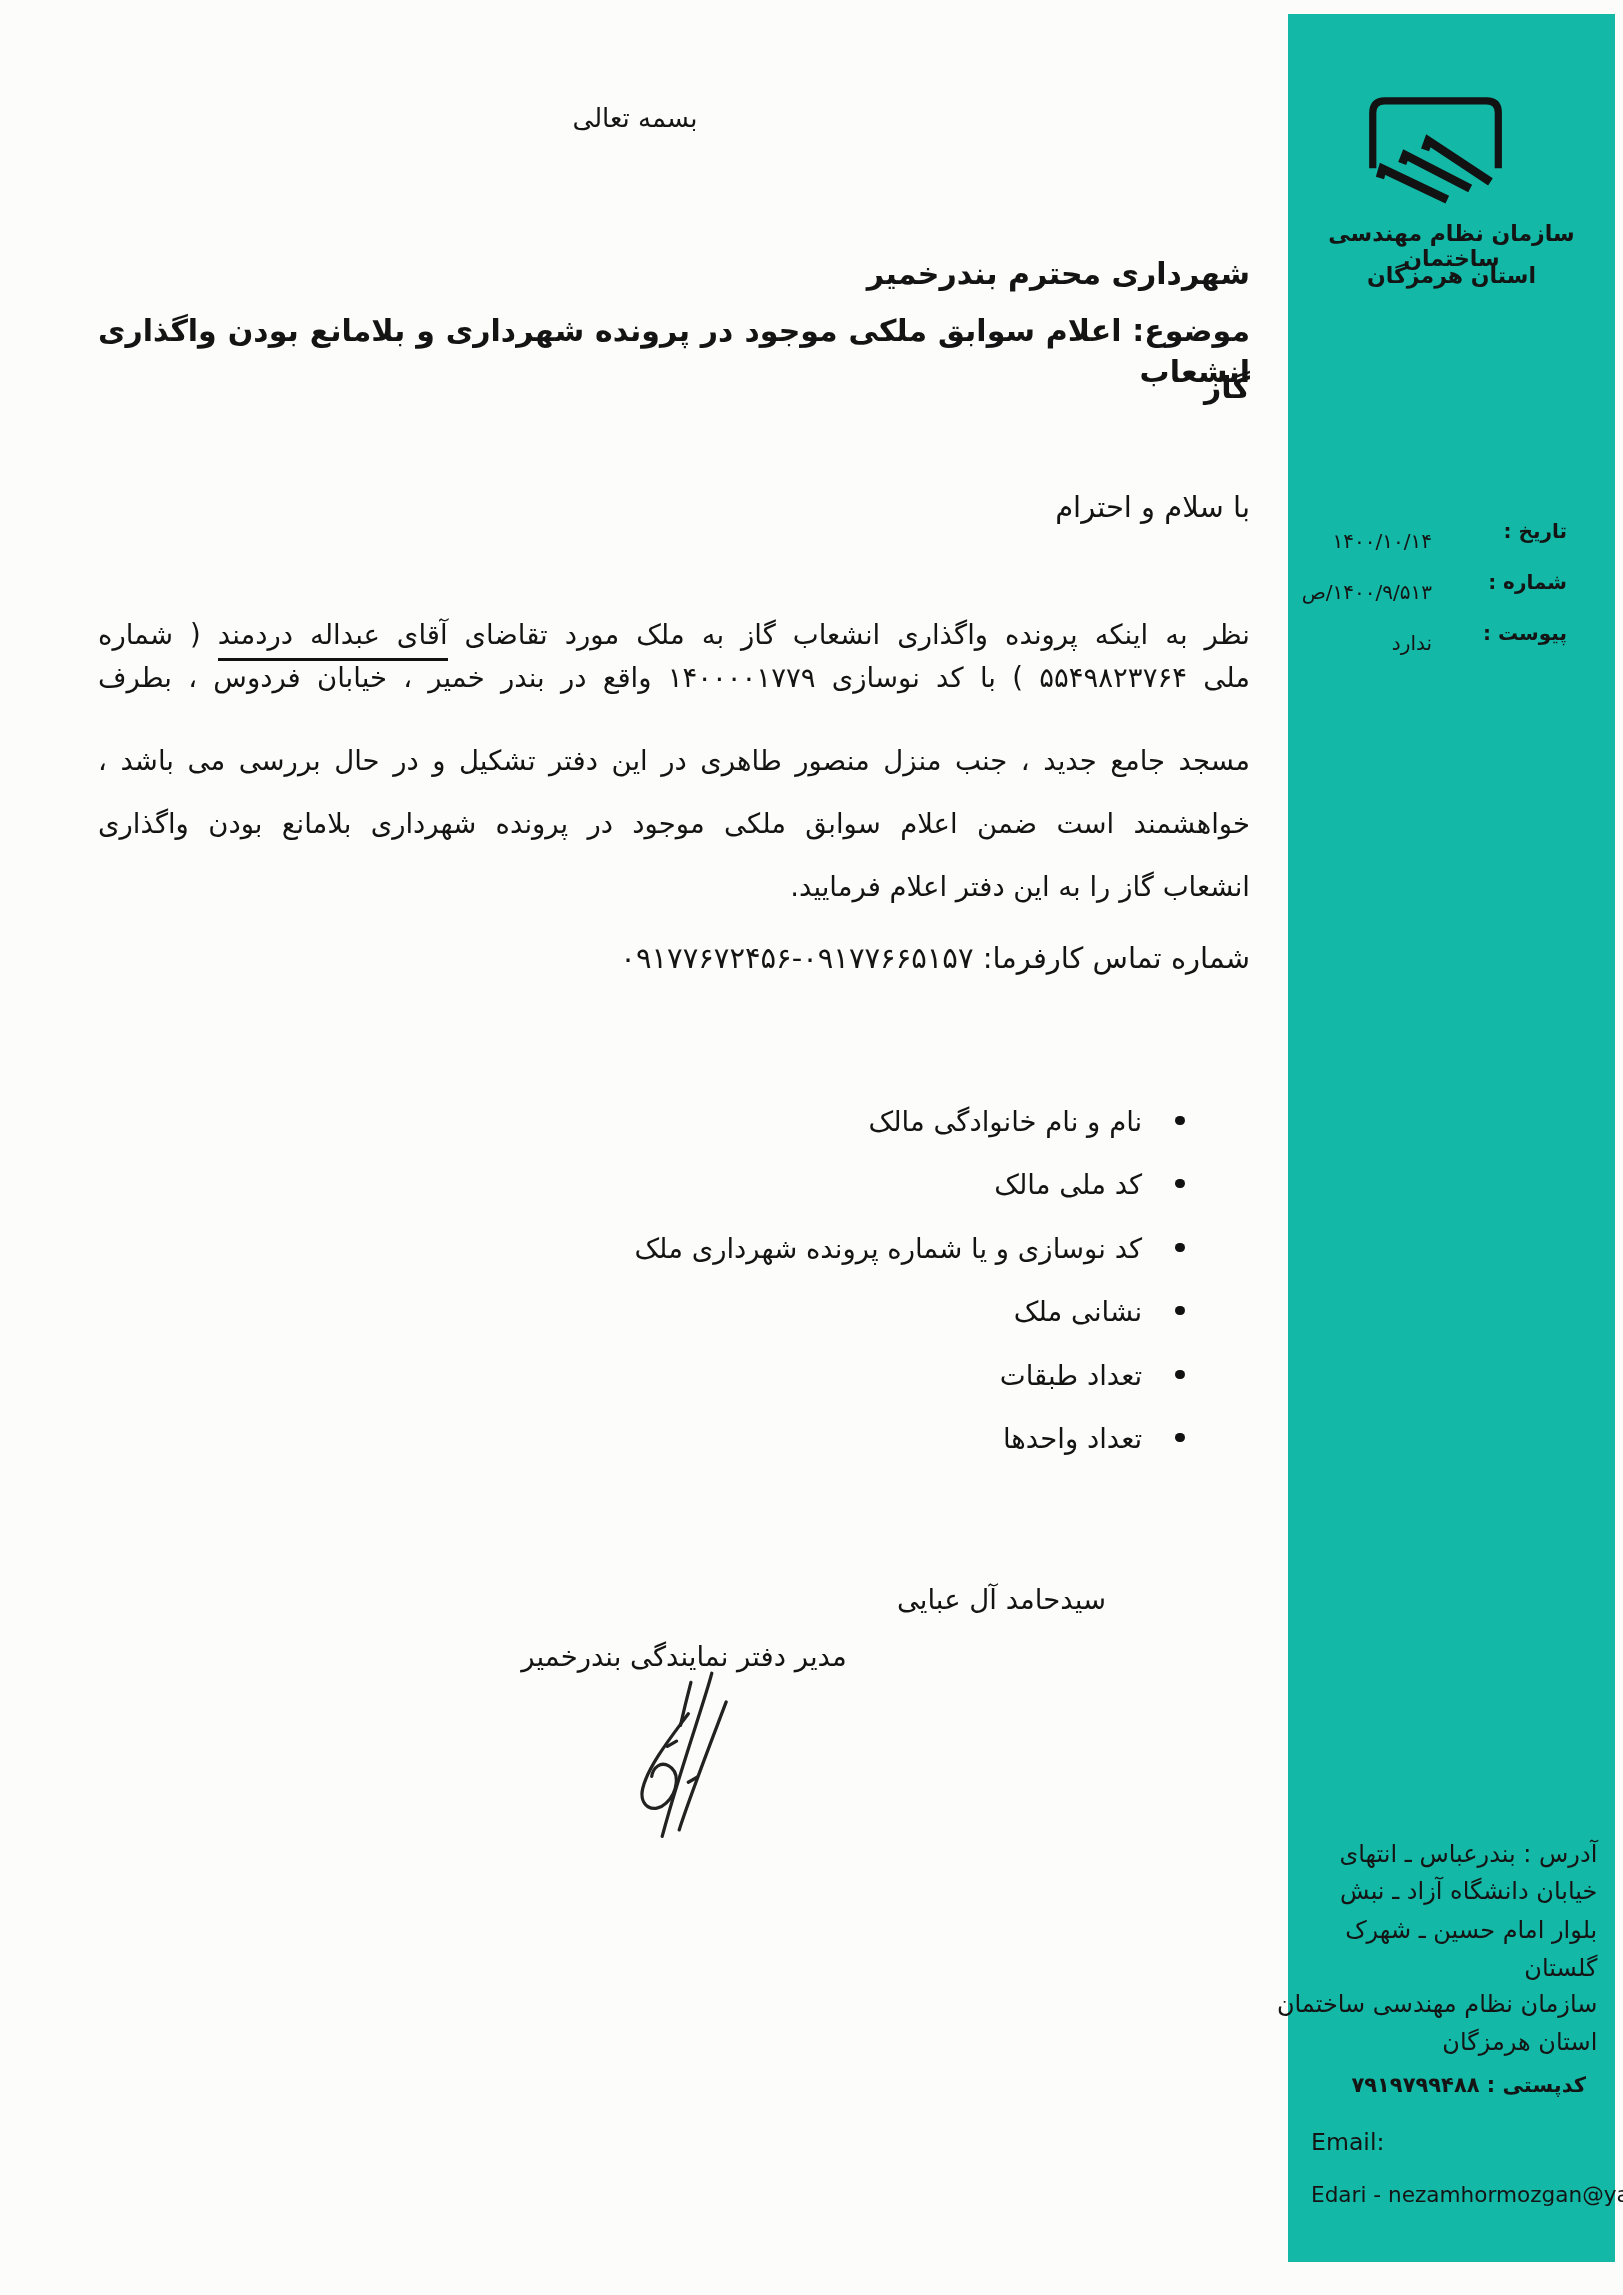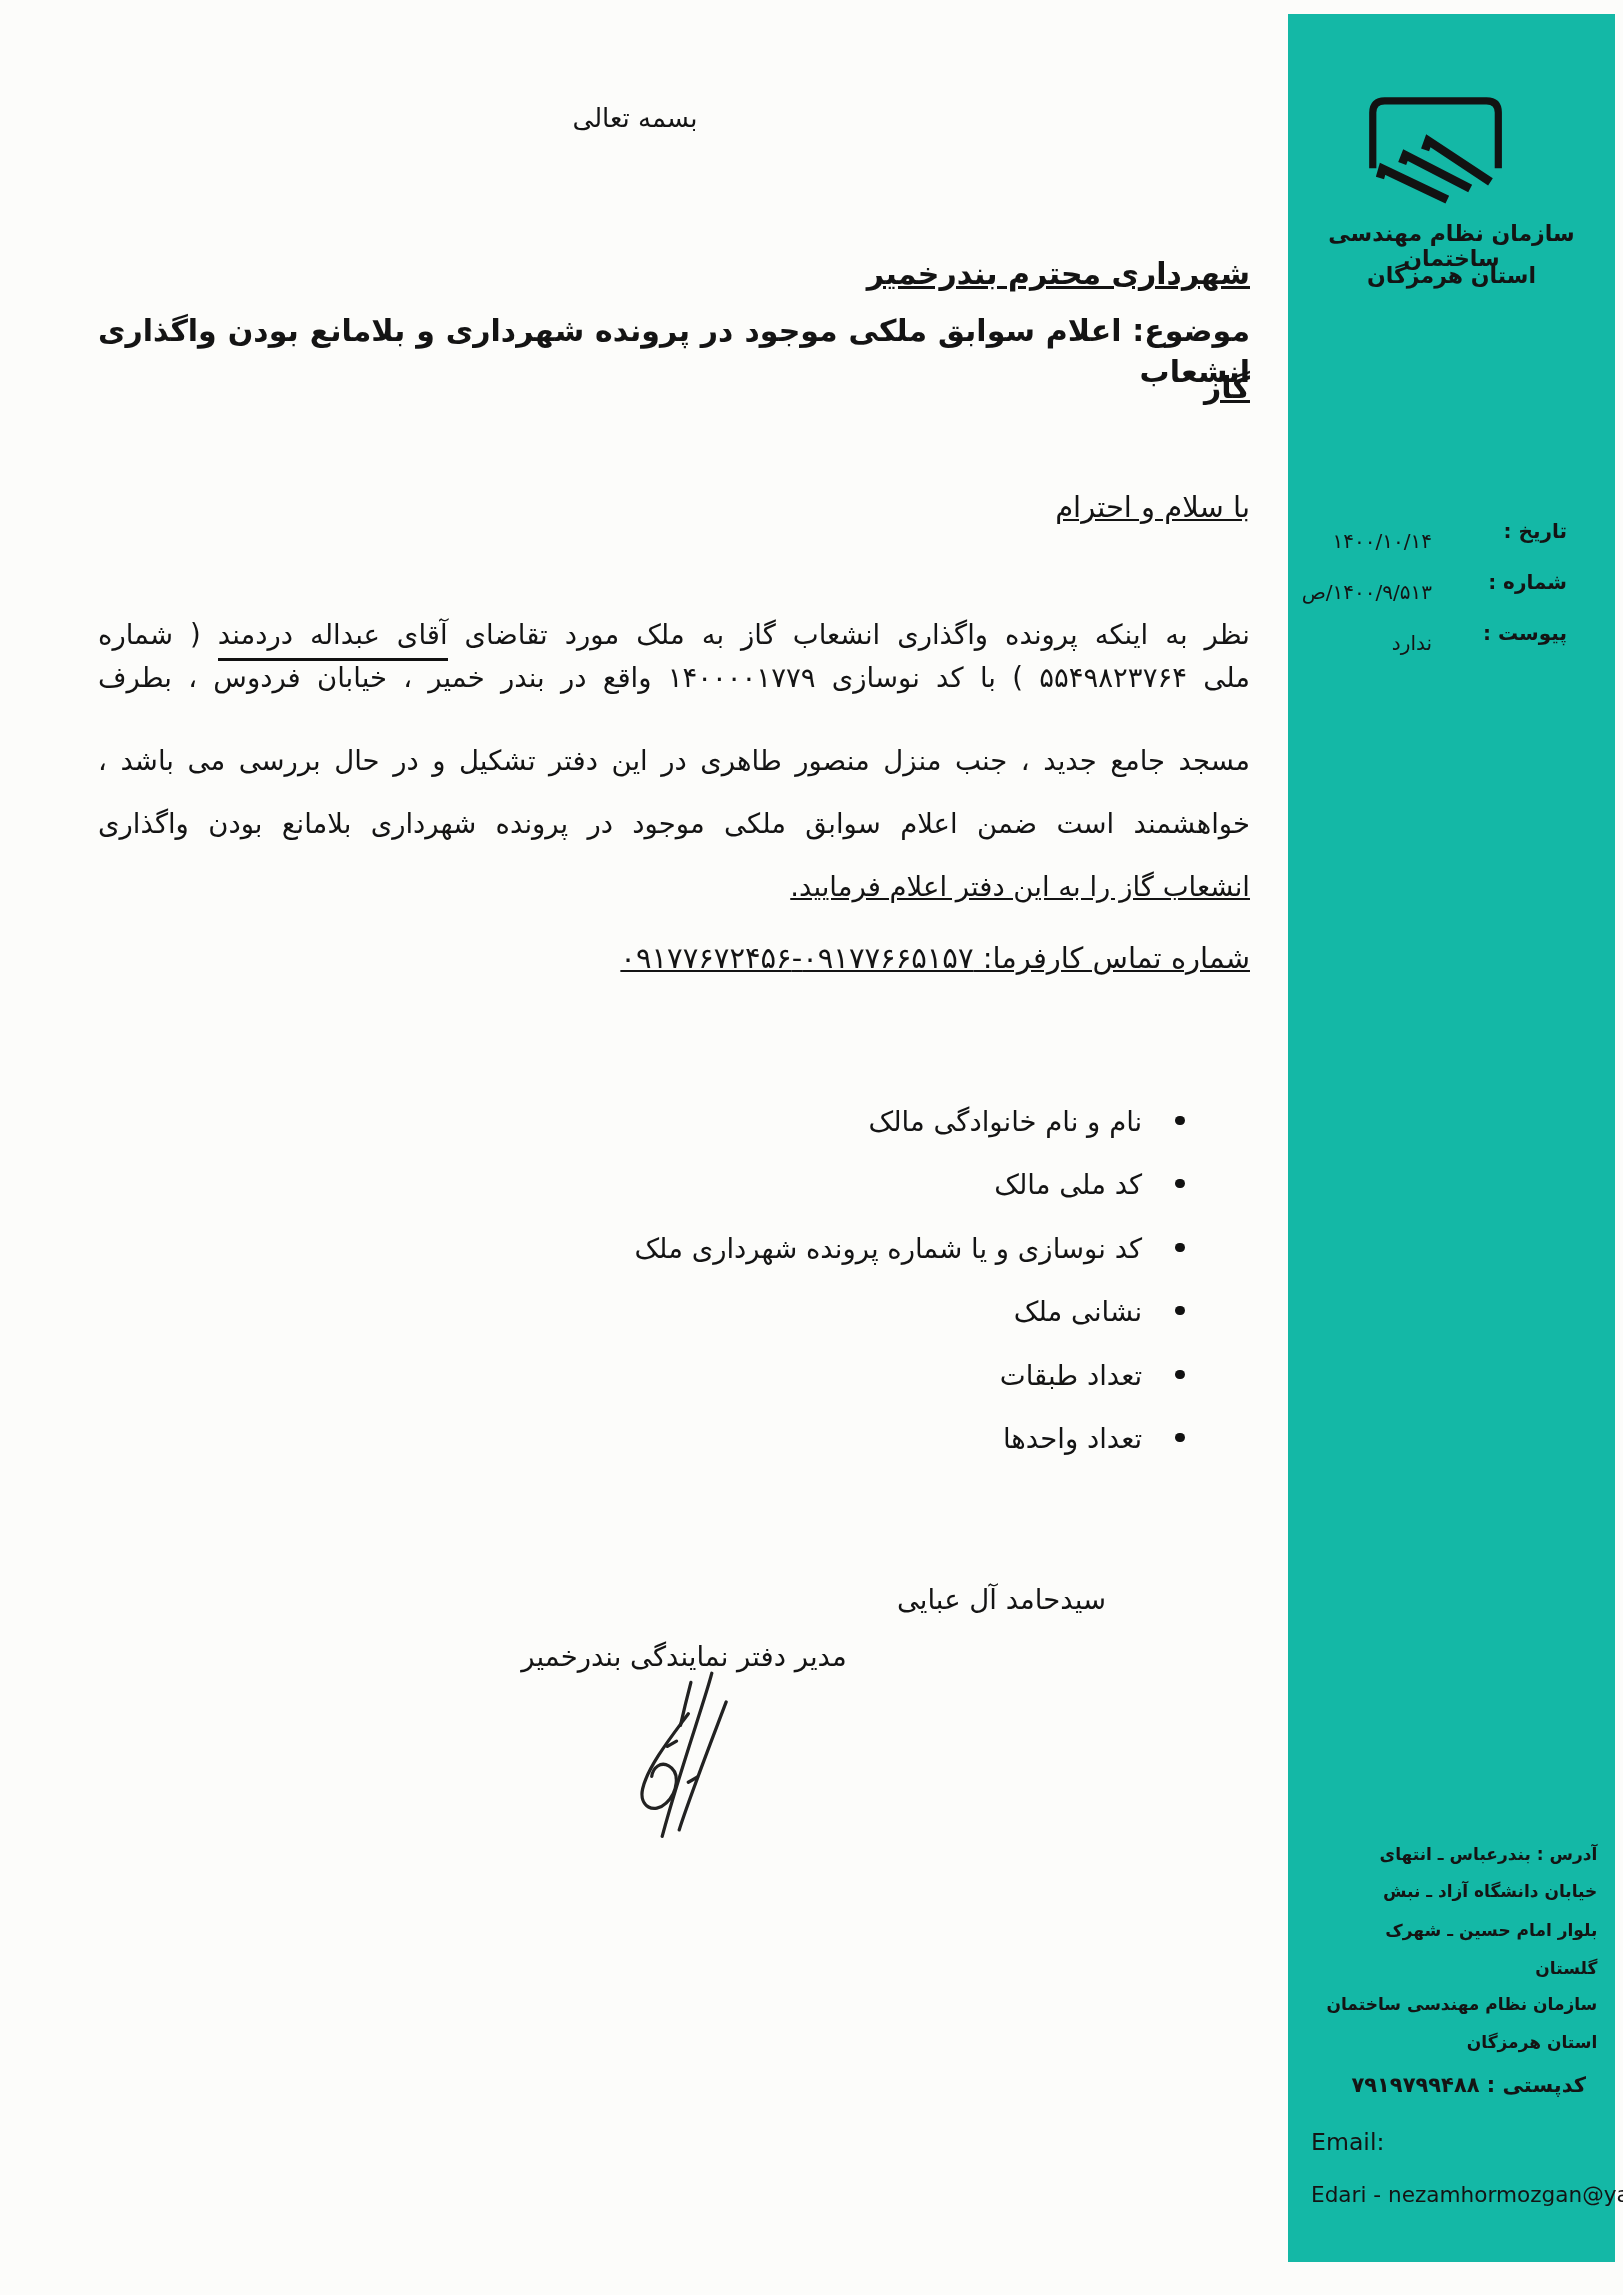--- a/index.html
+++ b/index.html
@@ -1,20 +1,20 @@
 <!DOCTYPE html>
 <html lang="fa" style="font-size:10.5px"><head>
 <meta charset="utf-8">
 <style>
   html,body{margin:0;padding:0;}
   body{background:#ffffff;font-family:"DejaVu Sans",sans-serif;color:#141414;}
   .page{position:relative;width:1623px;height:2295px;background:#fcfcfa;overflow:hidden;}
   .abs{position:absolute;}
   .rtl{direction:rtl;unicode-bidi:embed;}
-  .right{text-align:right;text-decoration:underline;}
+  .right{text-align:right;}
   .center{text-align:center;}
   .just{text-align:justify;text-align-last:justify;text-justify:inter-word;}
   .bold{font-weight:bold;}
 
   
   .col{left:98px;width:1152px;}
   .basmala{left:517px;top:103px;width:236px;font-size:26px;}
   .recipient{top:253px;font-size:30px;line-height:41px;}
   .subject1{top:310px;font-size:30px;line-height:41px;}
   .subject2{top:367px;font-size:30px;line-height:41px;}
@@ -33,21 +33,21 @@
   .sig-name{top:1583px;text-align:right;}
   .sig-title{top:1640px;}
 
   
   .sidebar{left:1288px;top:14.4px;width:327px;height:2248px;background:#14b8a6;}
   .org1{left:0;top:207px;width:100%;font-size:22px;}
   .org2{left:0;top:249px;width:100%;font-size:22px;}
   .meta-label{position:absolute;right:48px;font-size:20px;font-weight:bold;direction:rtl;white-space:nowrap;}
   .meta-value{position:absolute;right:183px;top:9.2px;font-size:20px;direction:rtl;white-space:nowrap;}
   .m1{top:505px;} .m2{top:556px;} .m3{top:607px;}
-  .addr{right:17.7px;width:288px;font-size:17px;font-weight:bold;line-height:26px;direction:rtl;text-align:right;white-space:nowrap;}
+  .addr{right:17.7px;width:288px;font-size:24px;font-weight:normal;line-height:26px;direction:rtl;text-align:right;white-space:nowrap;}
   .a1{top:1827px;} .a2{top:1864px;} .a3{top:1903px;} .a4{top:1941px;} .a5{top:1977px;} .a6{top:2015px;}
   .postal{top:2059px;right:29px;font-size:21px;font-weight:bold;direction:rtl;white-space:nowrap;}
   .email-label{top:2114px;left:23px;font-size:23.6px;}
   .email-value{top:2168px;left:23px;font-size:21.6px;white-space:nowrap;}
 </style>
 </head>
 <body>
 
 <div class="page">
 

